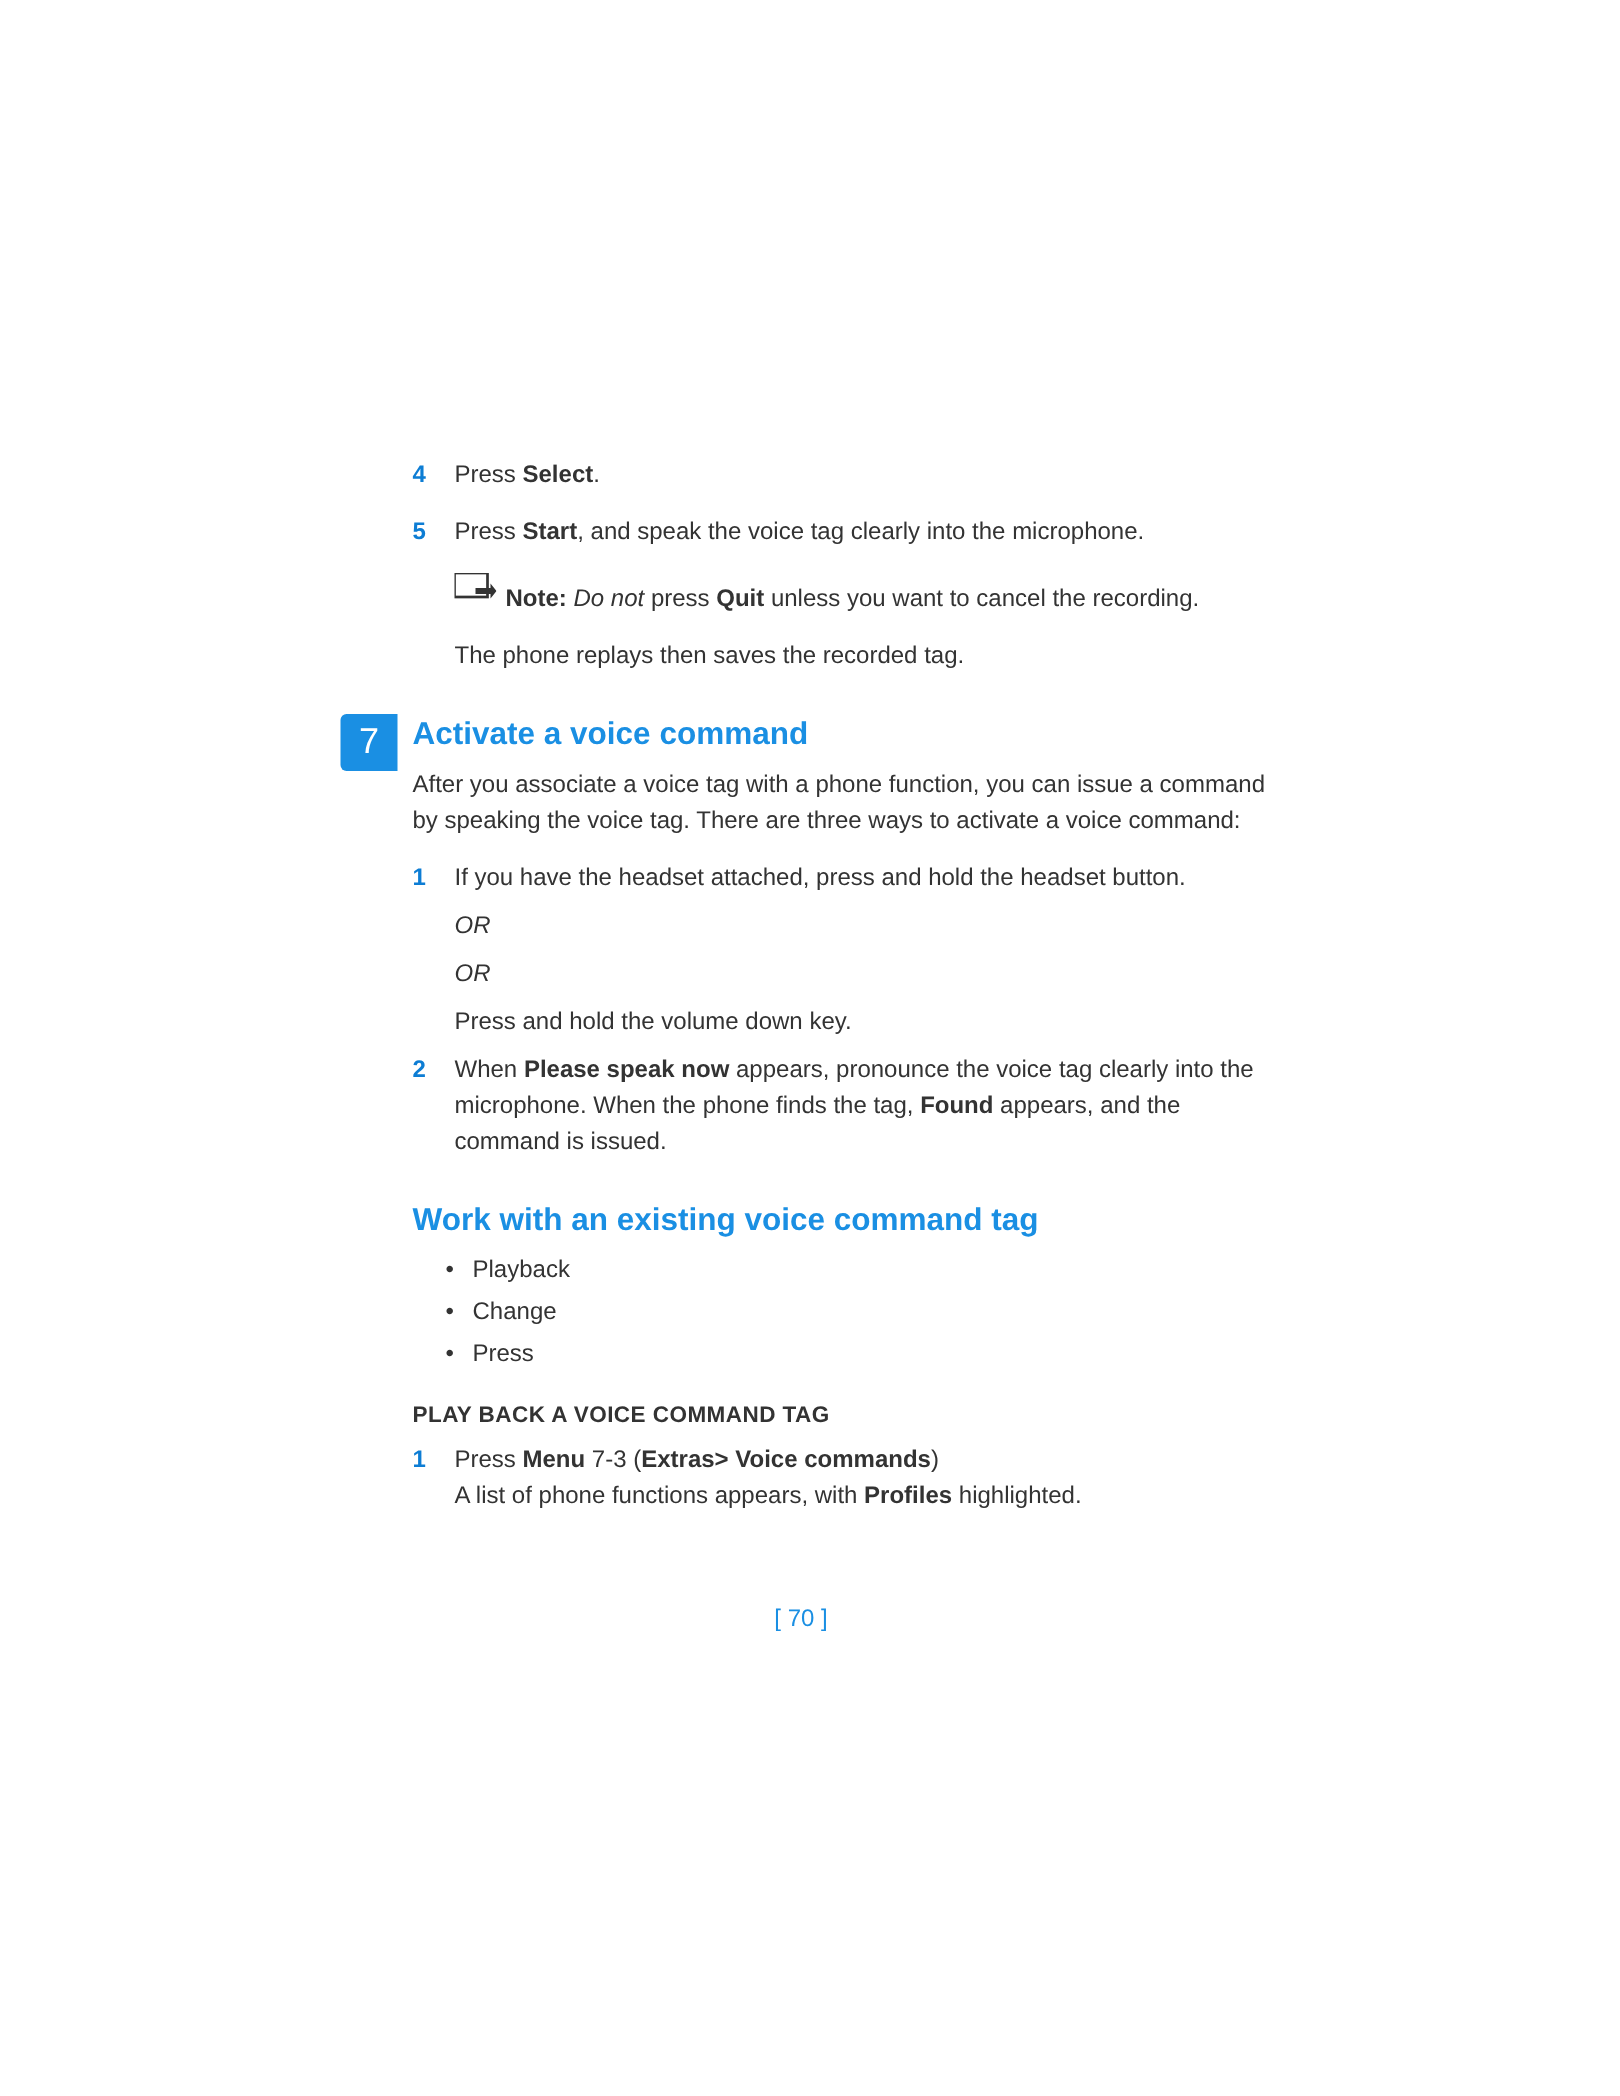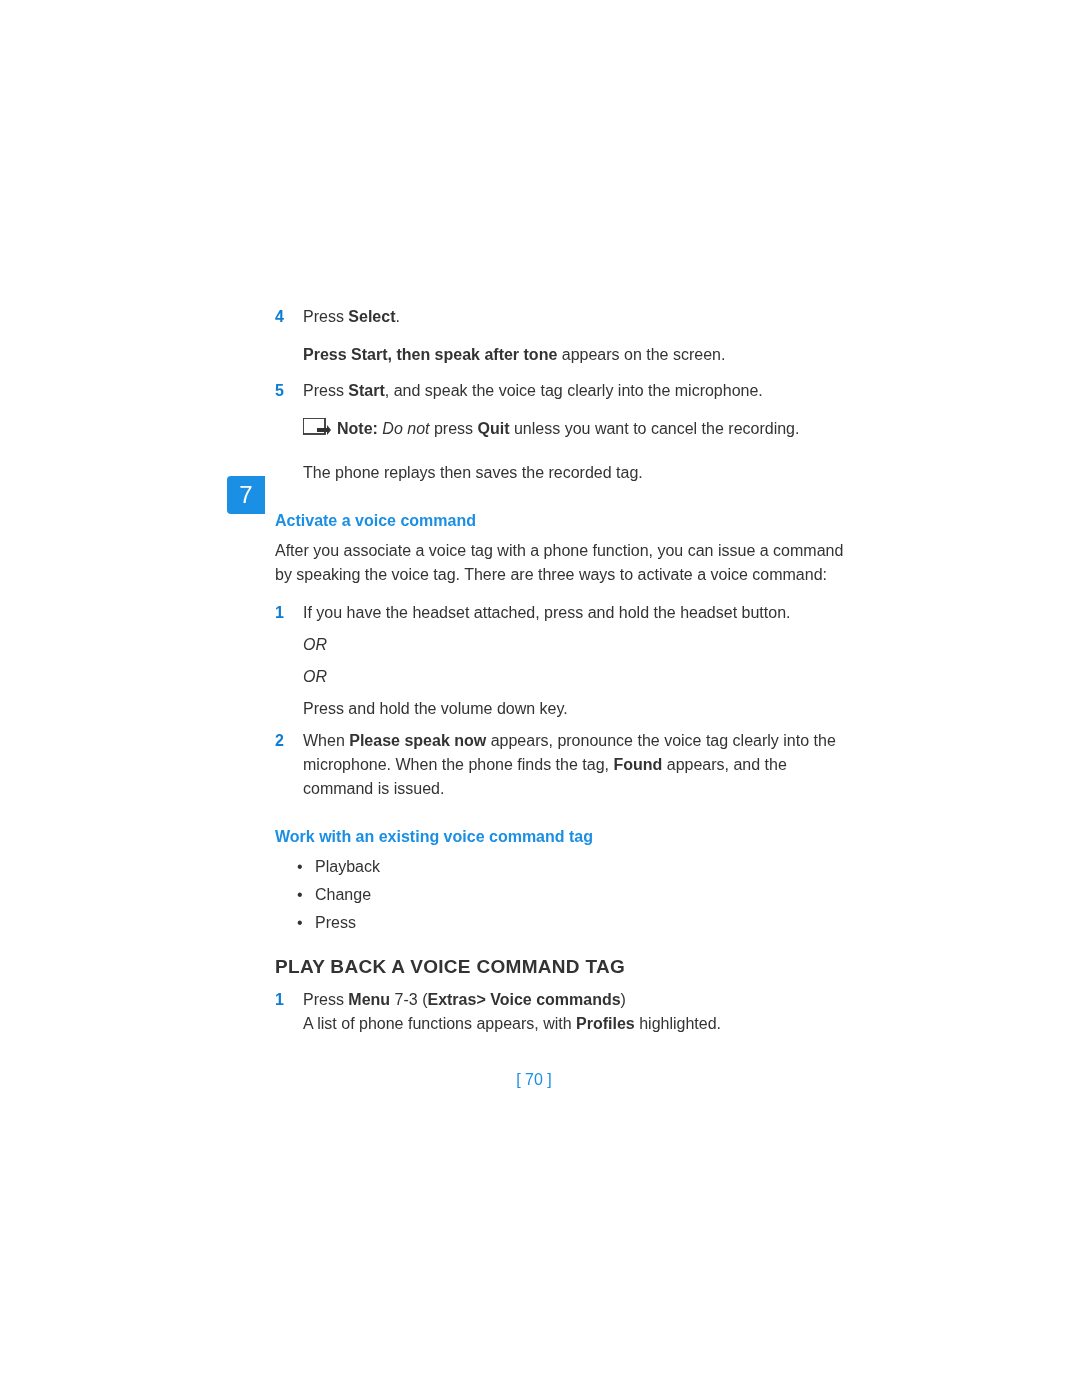--- a/index.html
+++ b/index.html
@@ -4,52 +4,49 @@
 <style>
 body{margin:0;background:#fff;font-family:"Segoe UI",Arial,sans-serif;color:#333}
 .page{width:1080px;height:1397px;position:relative;padding:305px 225px 0 275px;box-sizing:border-box;font-size:16px;line-height:1.5}
 .num-list{margin:0 0 14px 0}
 .num-list .row{display:flex;margin-bottom:8px}
 .num-list .n{color:#0d7dd4;font-weight:600;width:28px;flex:none}
 .num-list .t{flex:1}
 .bold{font-weight:600}
 .ital{font-style:italic}
 .indented{margin-left:28px;margin-bottom:12px}
-.note-row{display:flex;align-items:flex-start;margin:8px 0 14px 28px}
+.note-row{display:flex;align-items:flex-end;margin:8px 0 14px 28px}
 .note-icon{width:34px;flex:none;margin-top:1px}
 .note-text{flex:1}
-.h2{color:#1a8fe3;font-size:16px;font-weight:600;margin:24px 0 6px 0}
+.h2{color:#1a8fe3;font-size:21px;font-weight:600;margin:24px 0 6px 0}
 .body-para{margin:0 0 14px 0}
 .sub{margin-left:28px;margin-bottom:8px}
 .bul-list{margin:6px 0 18px 22px}
 .bul-list .row{display:flex;margin-bottom:4px}
 .bul-list .b{width:18px;flex:none}
-.h3{font-weight:600;font-size:19px;letter-spacing:.3px;margin:8px 0 6px 0}
+.h3{font-weight:600;font-size:15px;letter-spacing:.3px;margin:8px 0 6px 0}
 .footer{position:absolute;bottom:305px;left:0;right:12px;text-align:center;color:#1a8fe3;font-size:16px}
 .tab7{position:absolute;left:227px;top:476px;width:38px;height:38px;background:#1a8fe3;border-radius:4px 0 0 4px;color:#fff;display:flex;align-items:center;justify-content:center;font-size:24px;font-weight:400}
 </style>
 </head>
 <body>
 
 <div class="page">
 
   <div class="tab7">
     <span>7</span>
   </div>
 
   <div class="num-list">
     <div class="row">
       <div class="n">4</div>
       <div class="t"><span>Press </span><span class="bold">Select</span><span>.</span></div>
     </div>
   </div>
 
-  <div class="indented">
-    <span class="bold">Press Start, then speak after tone</span><span> appears on the screen.</span>
-  </div>
 
   <div class="num-list">
     <div class="row">
       <div class="n">5</div>
       <div class="t"><span>Press </span><span class="bold">Start</span><span>, and speak the voice tag clearly into the microphone.</span></div>
     </div>
   </div>
 
   <div class="note-row">
     <div class="note-icon">

